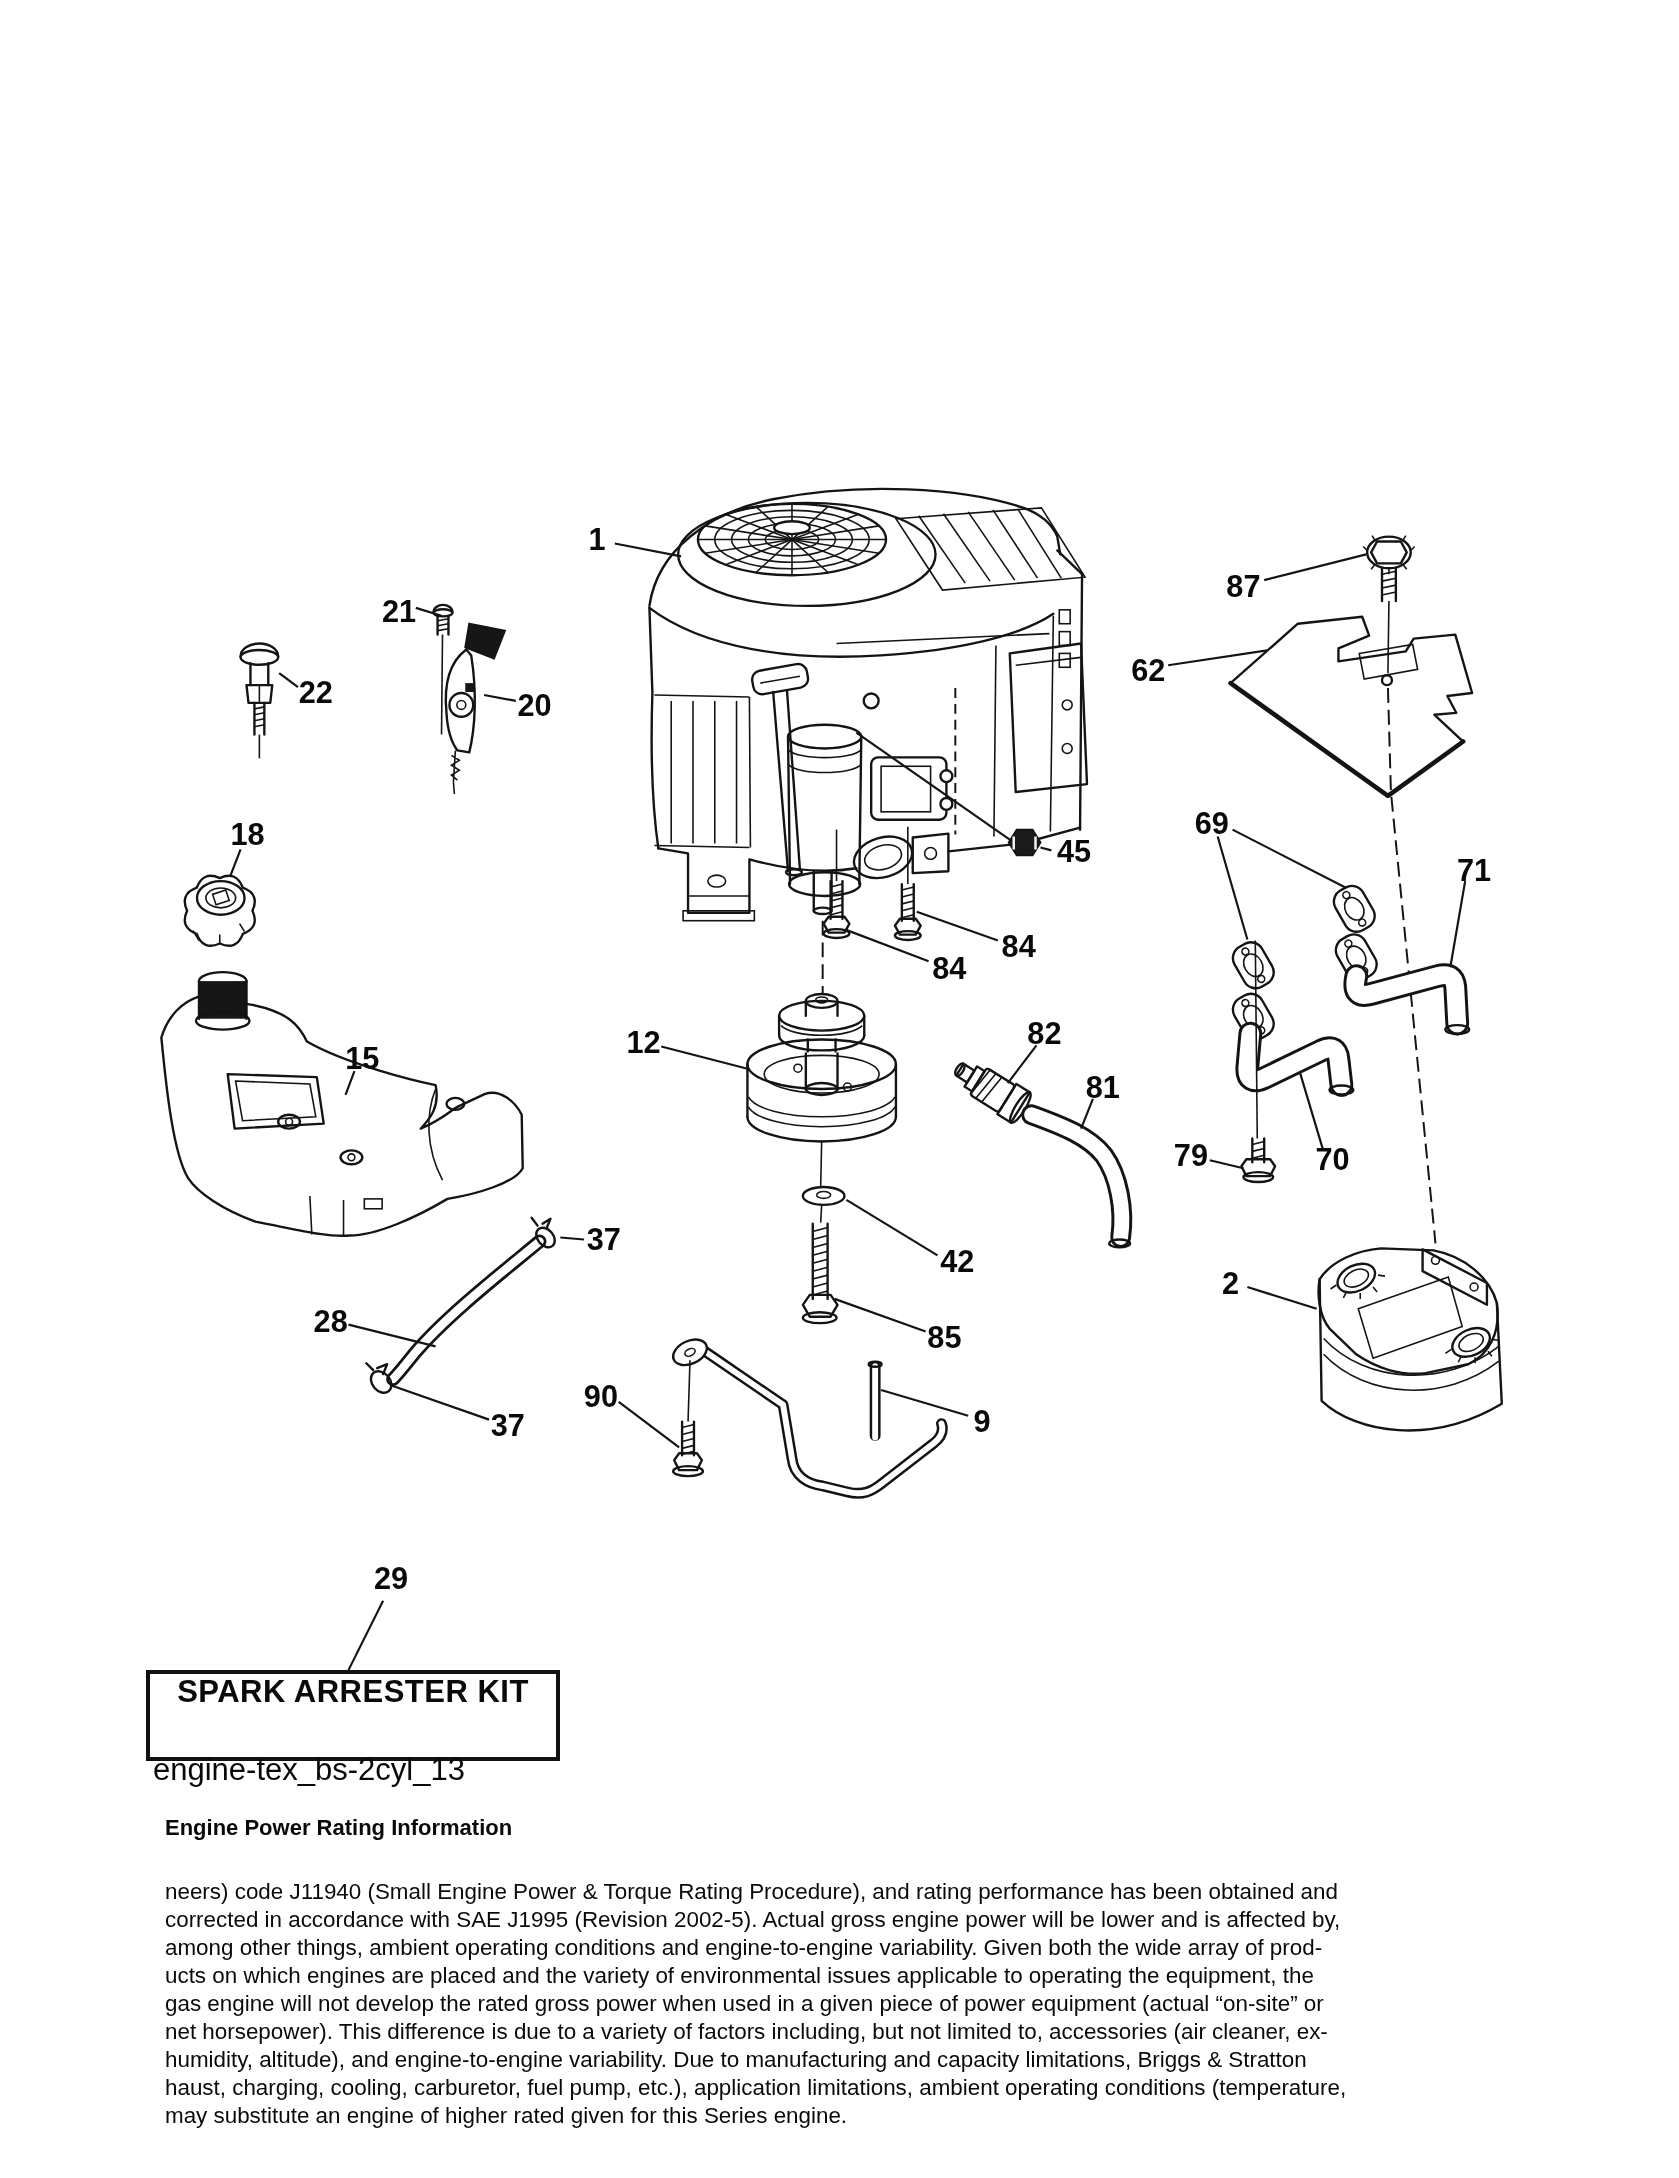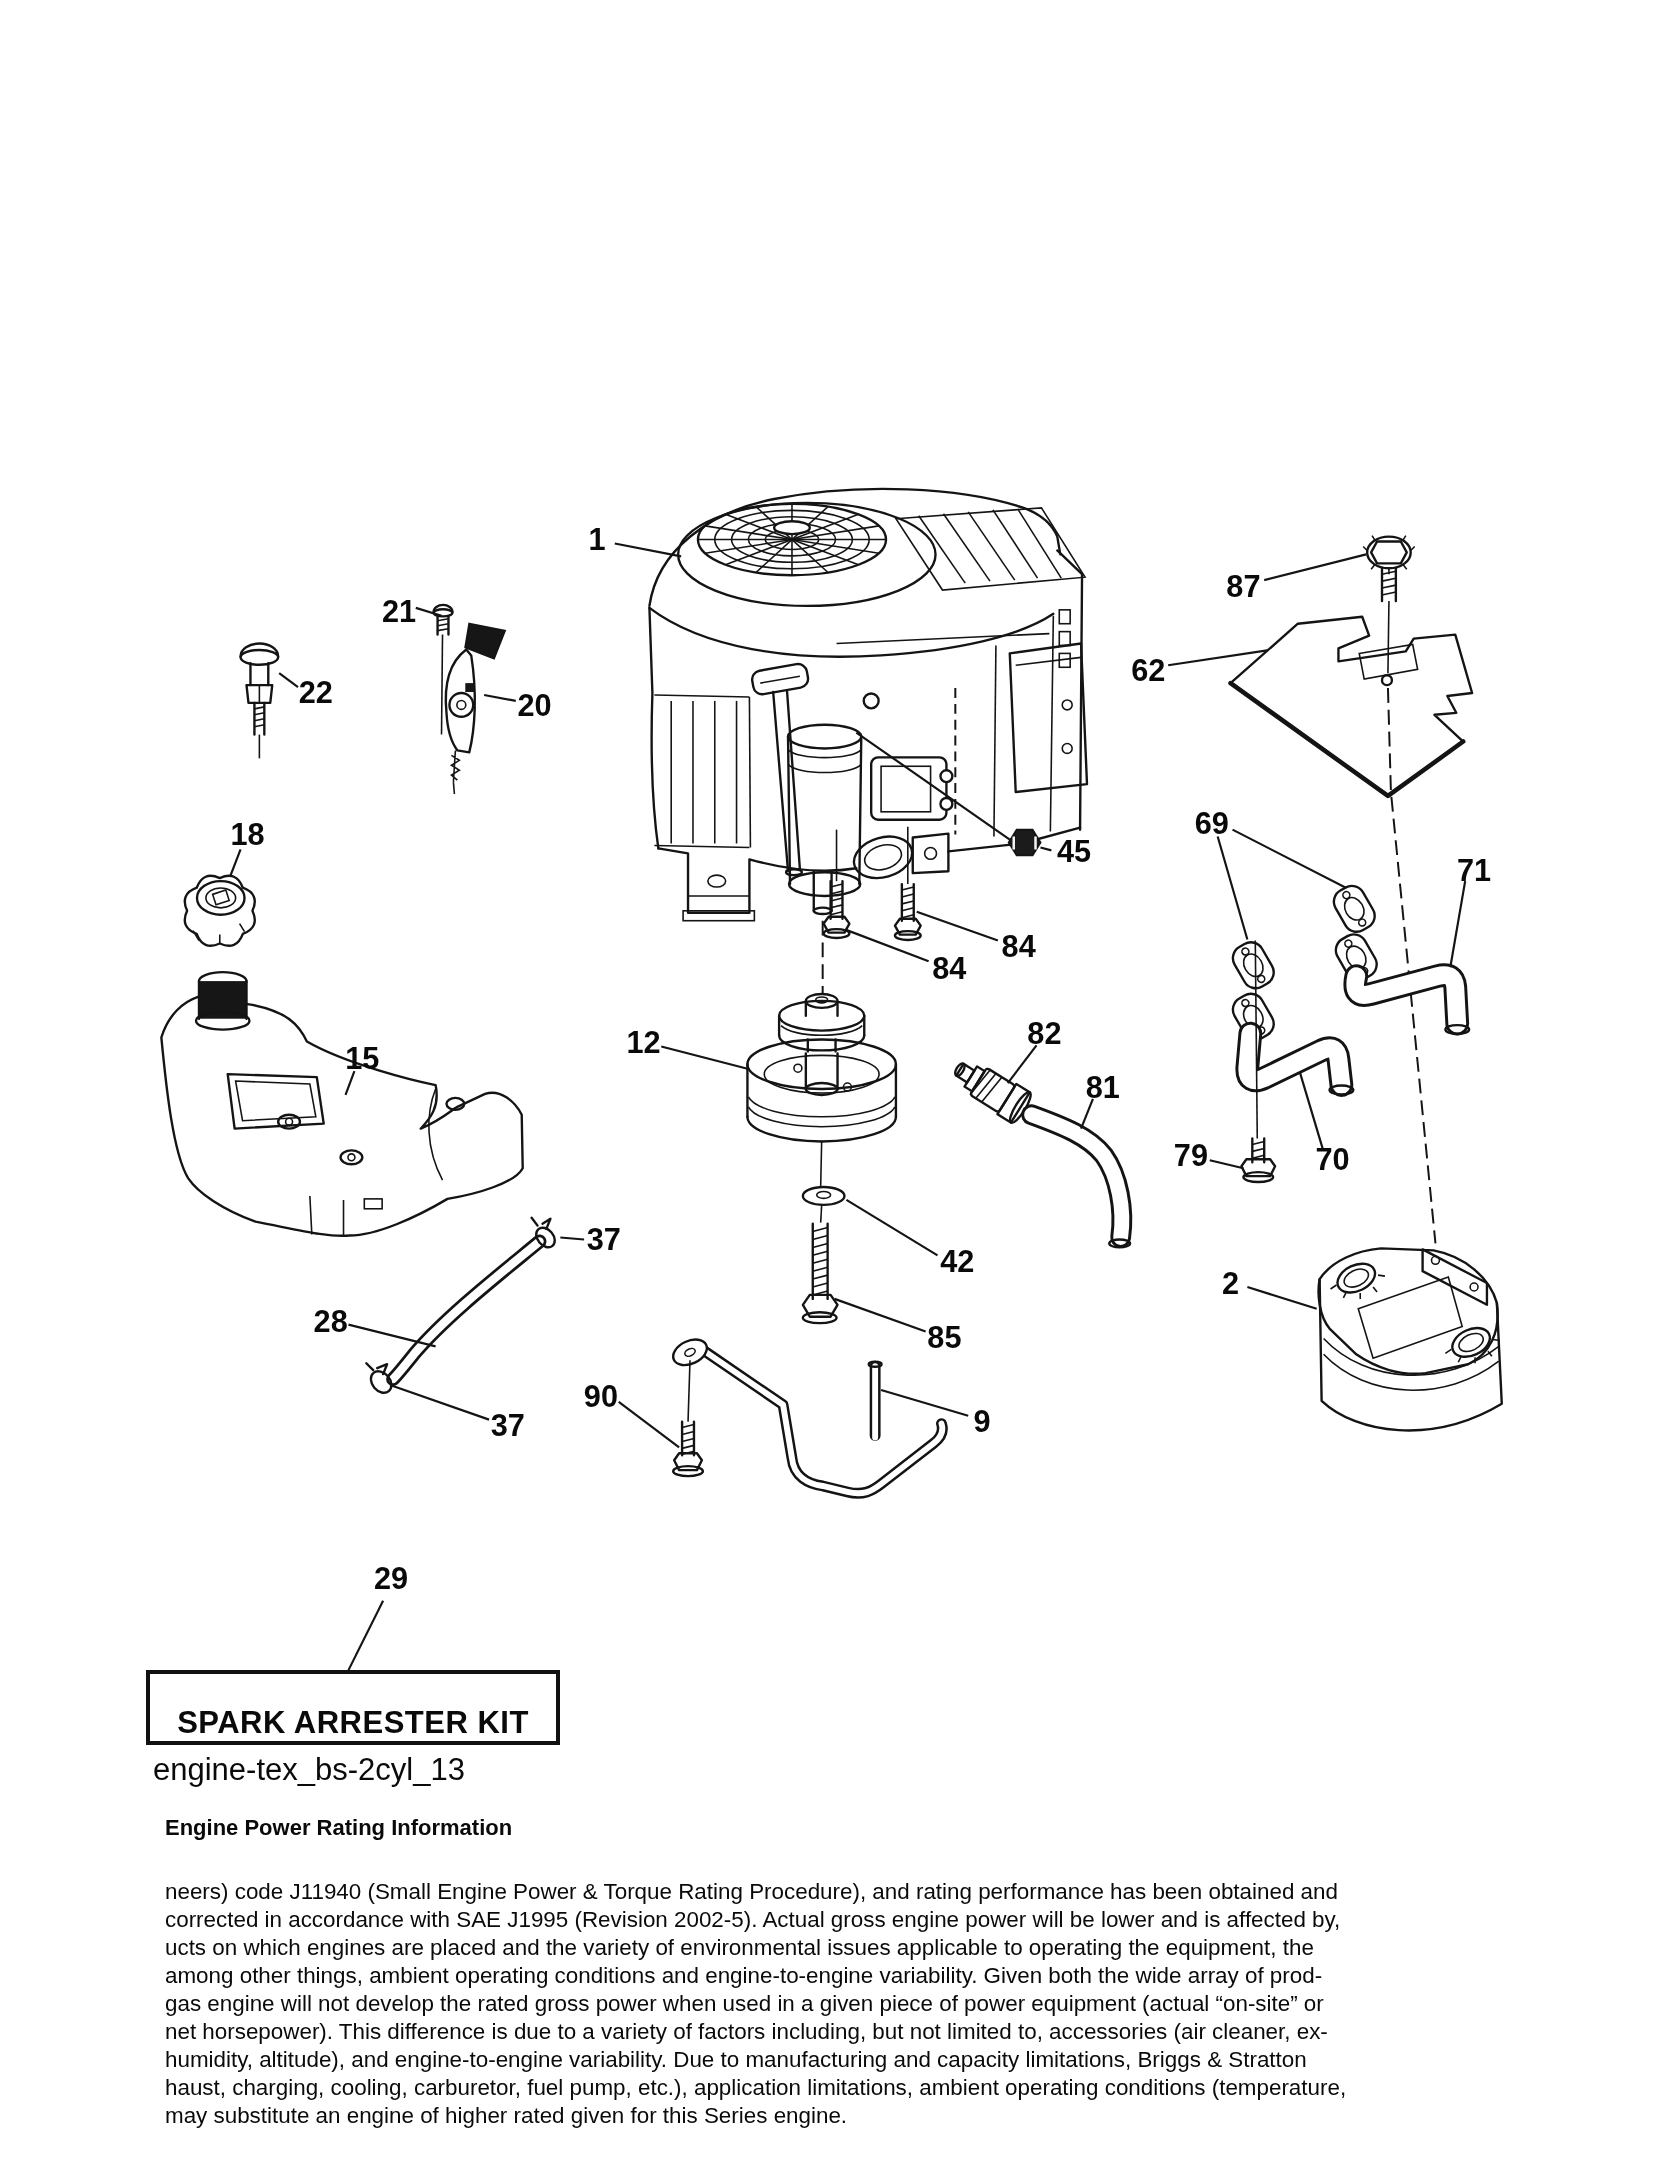--- a/index.html
+++ b/index.html
@@ -12,22 +12,22 @@
   .bold{fill:none;stroke:#141414;stroke-width:4.6;stroke-linecap:round;stroke-linejoin:round;}
   .wfill{fill:#fff;stroke:#141414;stroke-width:2.4;}
   .leader{stroke:#141414;stroke-width:2.2;fill:none;}
   .tube-out{fill:none;stroke:#141414;stroke-width:24;stroke-linecap:round;stroke-linejoin:round;}
   .tube-in{fill:none;stroke:#fff;stroke-width:18;stroke-linecap:round;stroke-linejoin:round;}
   .hose-out{fill:none;stroke:#141414;stroke-width:14;stroke-linecap:round;}
   .hose-in{fill:none;stroke:#fff;stroke-width:8.5;stroke-linecap:round;}
   .rod-out{fill:none;stroke:#141414;stroke-width:11;stroke-linecap:round;stroke-linejoin:round;}
   .rod-in{fill:none;stroke:#fff;stroke-width:6;stroke-linecap:round;stroke-linejoin:round;}
   .dash{stroke:#141414;stroke-width:2;fill:none;stroke-dasharray:15 7;}
-  #sa-box{position:absolute;left:146px;top:1670px;width:414px;height:75px;border:4.5px solid #111;
-          box-sizing:border-box;display:flex;align-items:flex-end;justify-content:center;
+  #sa-box{position:absolute;left:146px;top:1670px;width:414px;height:91px;border:4.5px solid #111;
+          box-sizing:border-box;display:flex;align-items:flex-start;justify-content:center;
           font-size:31px;font-weight:bold;letter-spacing:0.5px;background:#fff;}
   #fig-caption{position:absolute;left:153px;top:1752px;font-size:31px;}
   #section-heading{position:absolute;left:165px;top:1815px;font-size:22px;font-weight:bold;}
   #body-text{position:absolute;left:165px;top:1878px;font-size:22.4px;line-height:28px;white-space:nowrap;}
 </style>
 </head>
 <body>
 
 <div id="page">
 
@@ -442,22 +442,22 @@
     <span>SPARK ARRESTER KIT</span>
   </div>
 
   <div id="fig-caption">engine-tex_bs-2cyl_13</div>
 
   <div id="section-heading">Engine Power Rating Information</div>
 
   <div id="body-text">
     <div>neers) code J11940 (Small Engine Power &amp; Torque Rating Procedure), and rating performance has been obtained and</div>
     <div>corrected in accordance with SAE J1995 (Revision 2002-5).  Actual gross engine power will be lower and is affected by,</div>
+    <div>among other things, ambient operating conditions and engine-to-engine variability.  Given both the wide array of prod-</div>
     <div>ucts on which engines are placed and the variety of environmental issues applicable to operating the equipment, the</div>
-    <div>among other things, ambient operating conditions and engine-to-engine variability.  Given both the wide array of prod-</div>
     <div>gas engine will not develop the rated gross power when used in a given piece of power equipment (actual “on-site” or</div>
     <div>net horsepower).  This difference is due to a variety of factors including, but not limited to, accessories (air cleaner, ex-</div>
     <div>humidity, altitude), and engine-to-engine variability.  Due to manufacturing and capacity limitations, Briggs &amp; Stratton</div>
     <div>haust, charging, cooling, carburetor, fuel pump, etc.), application limitations, ambient operating conditions (temperature,</div>
     <div>may substitute an engine of higher rated given for this Series engine.</div>
   </div>
 
 </div>
 
 

